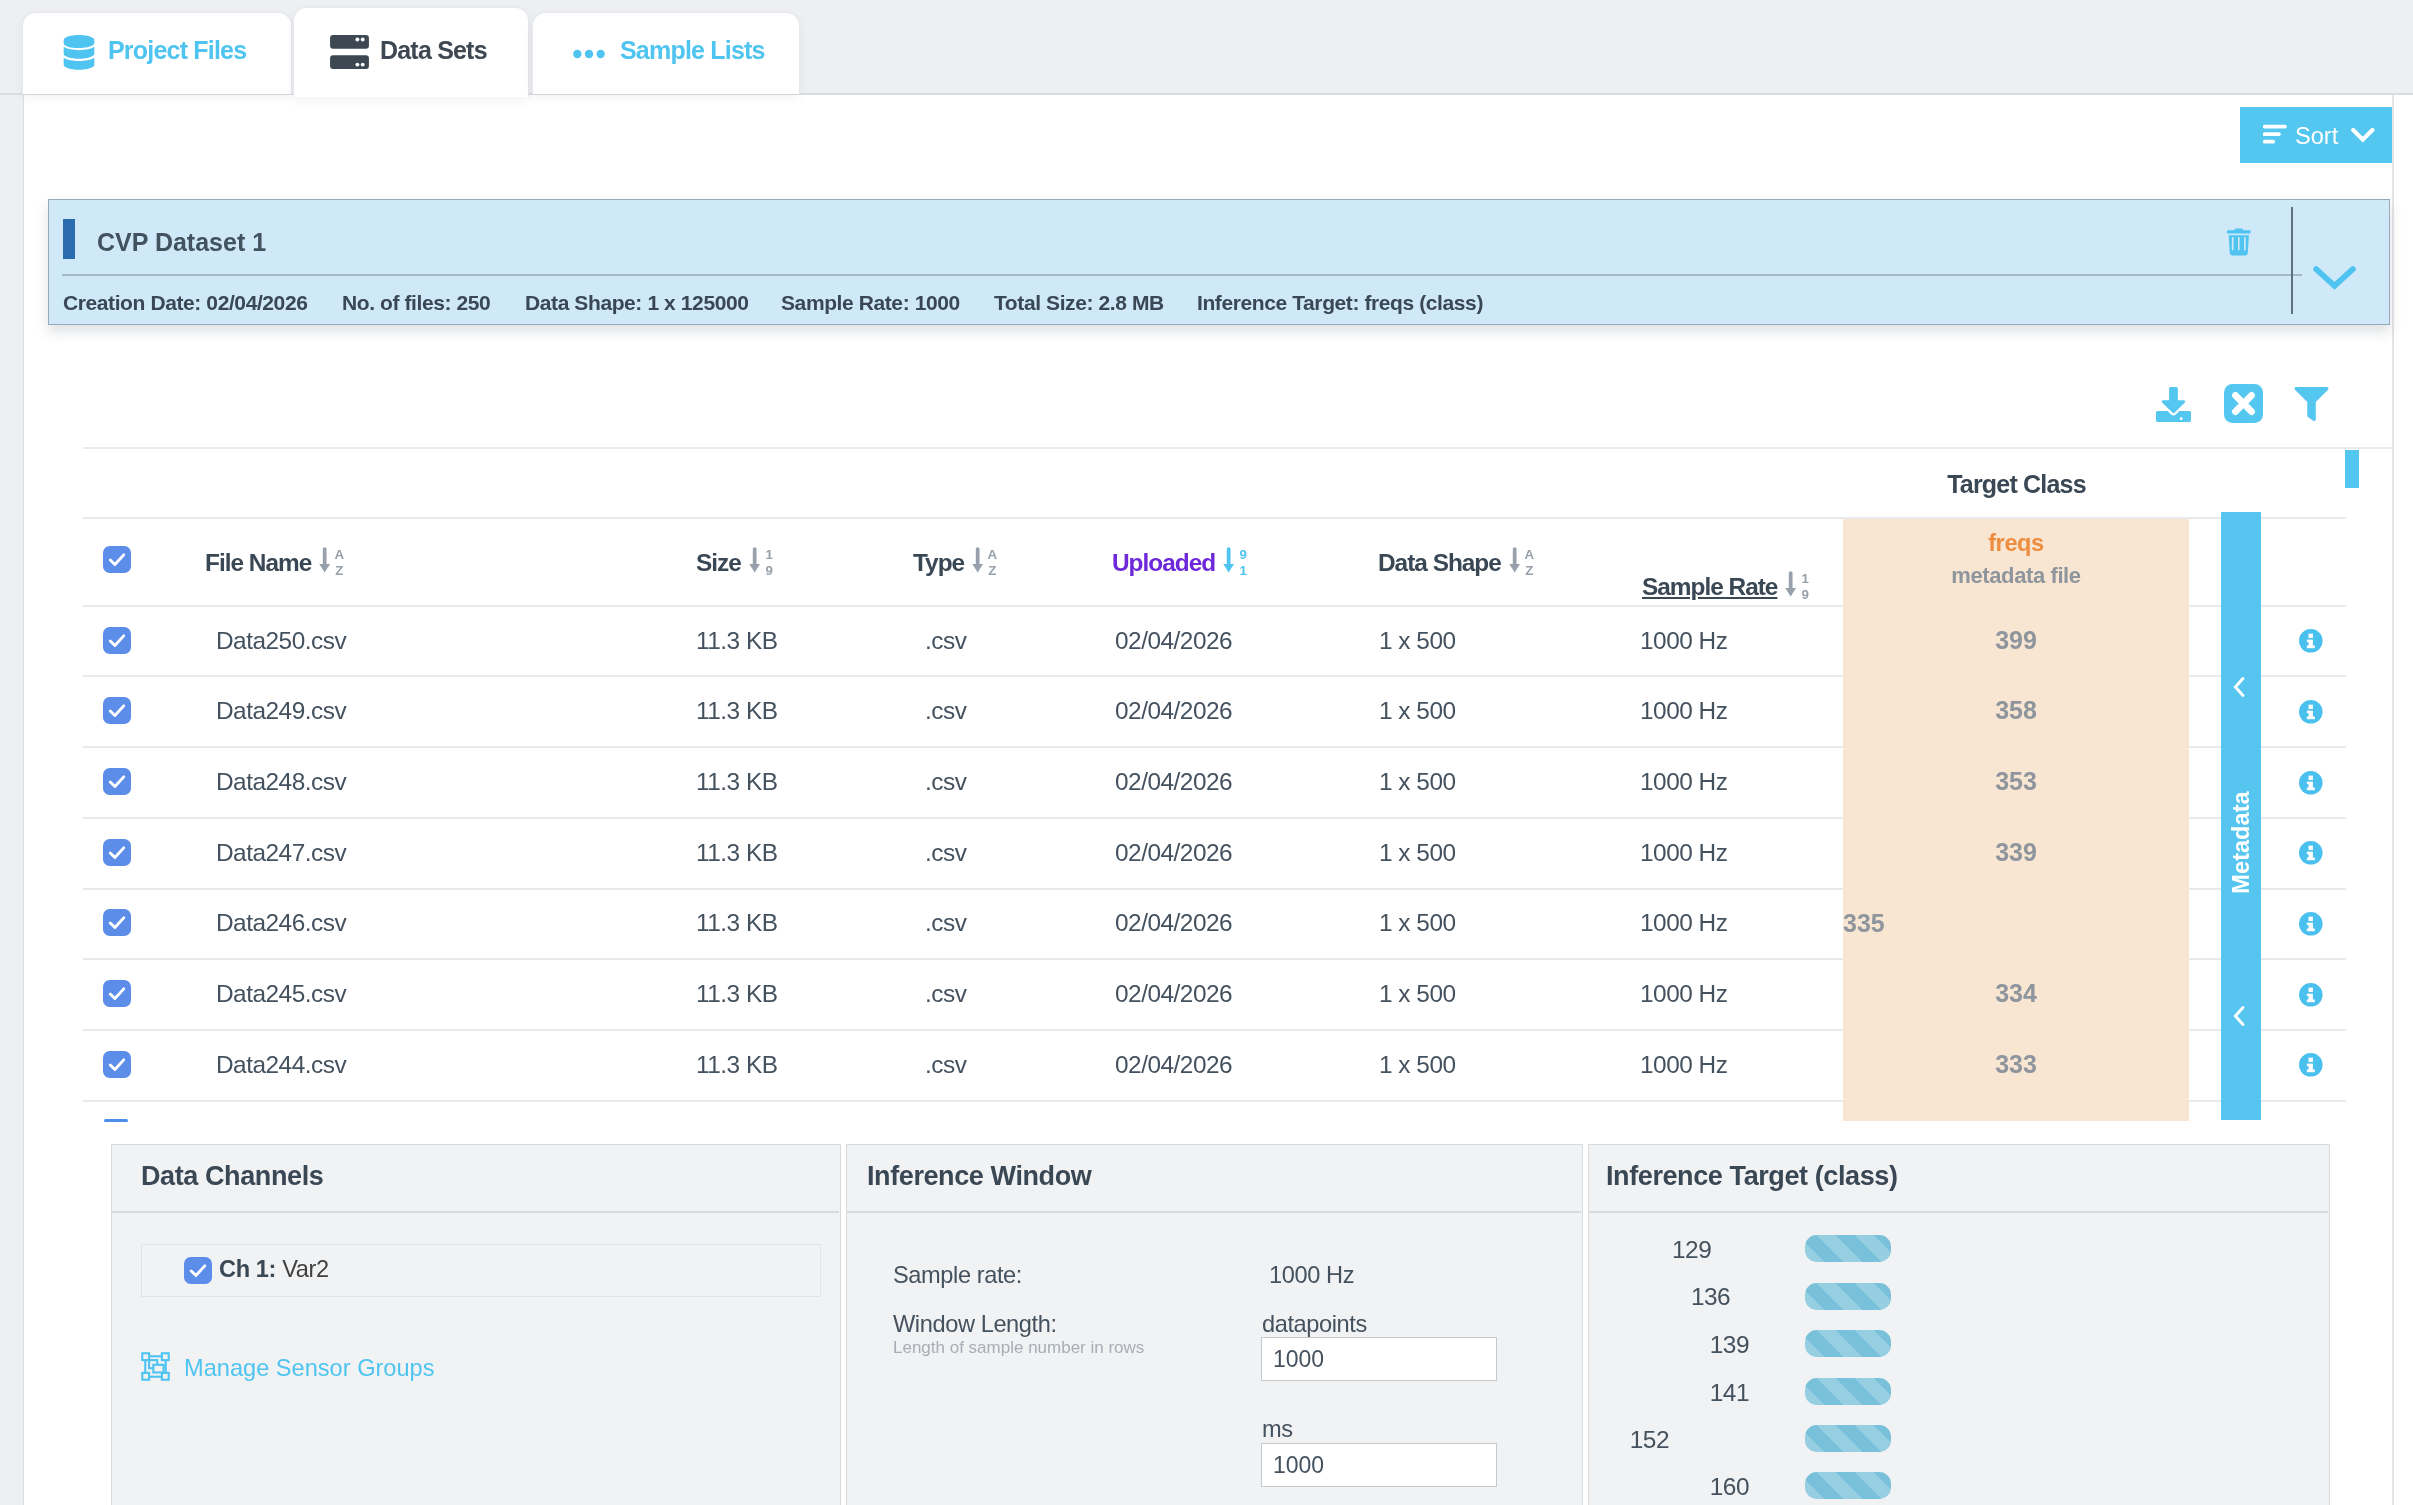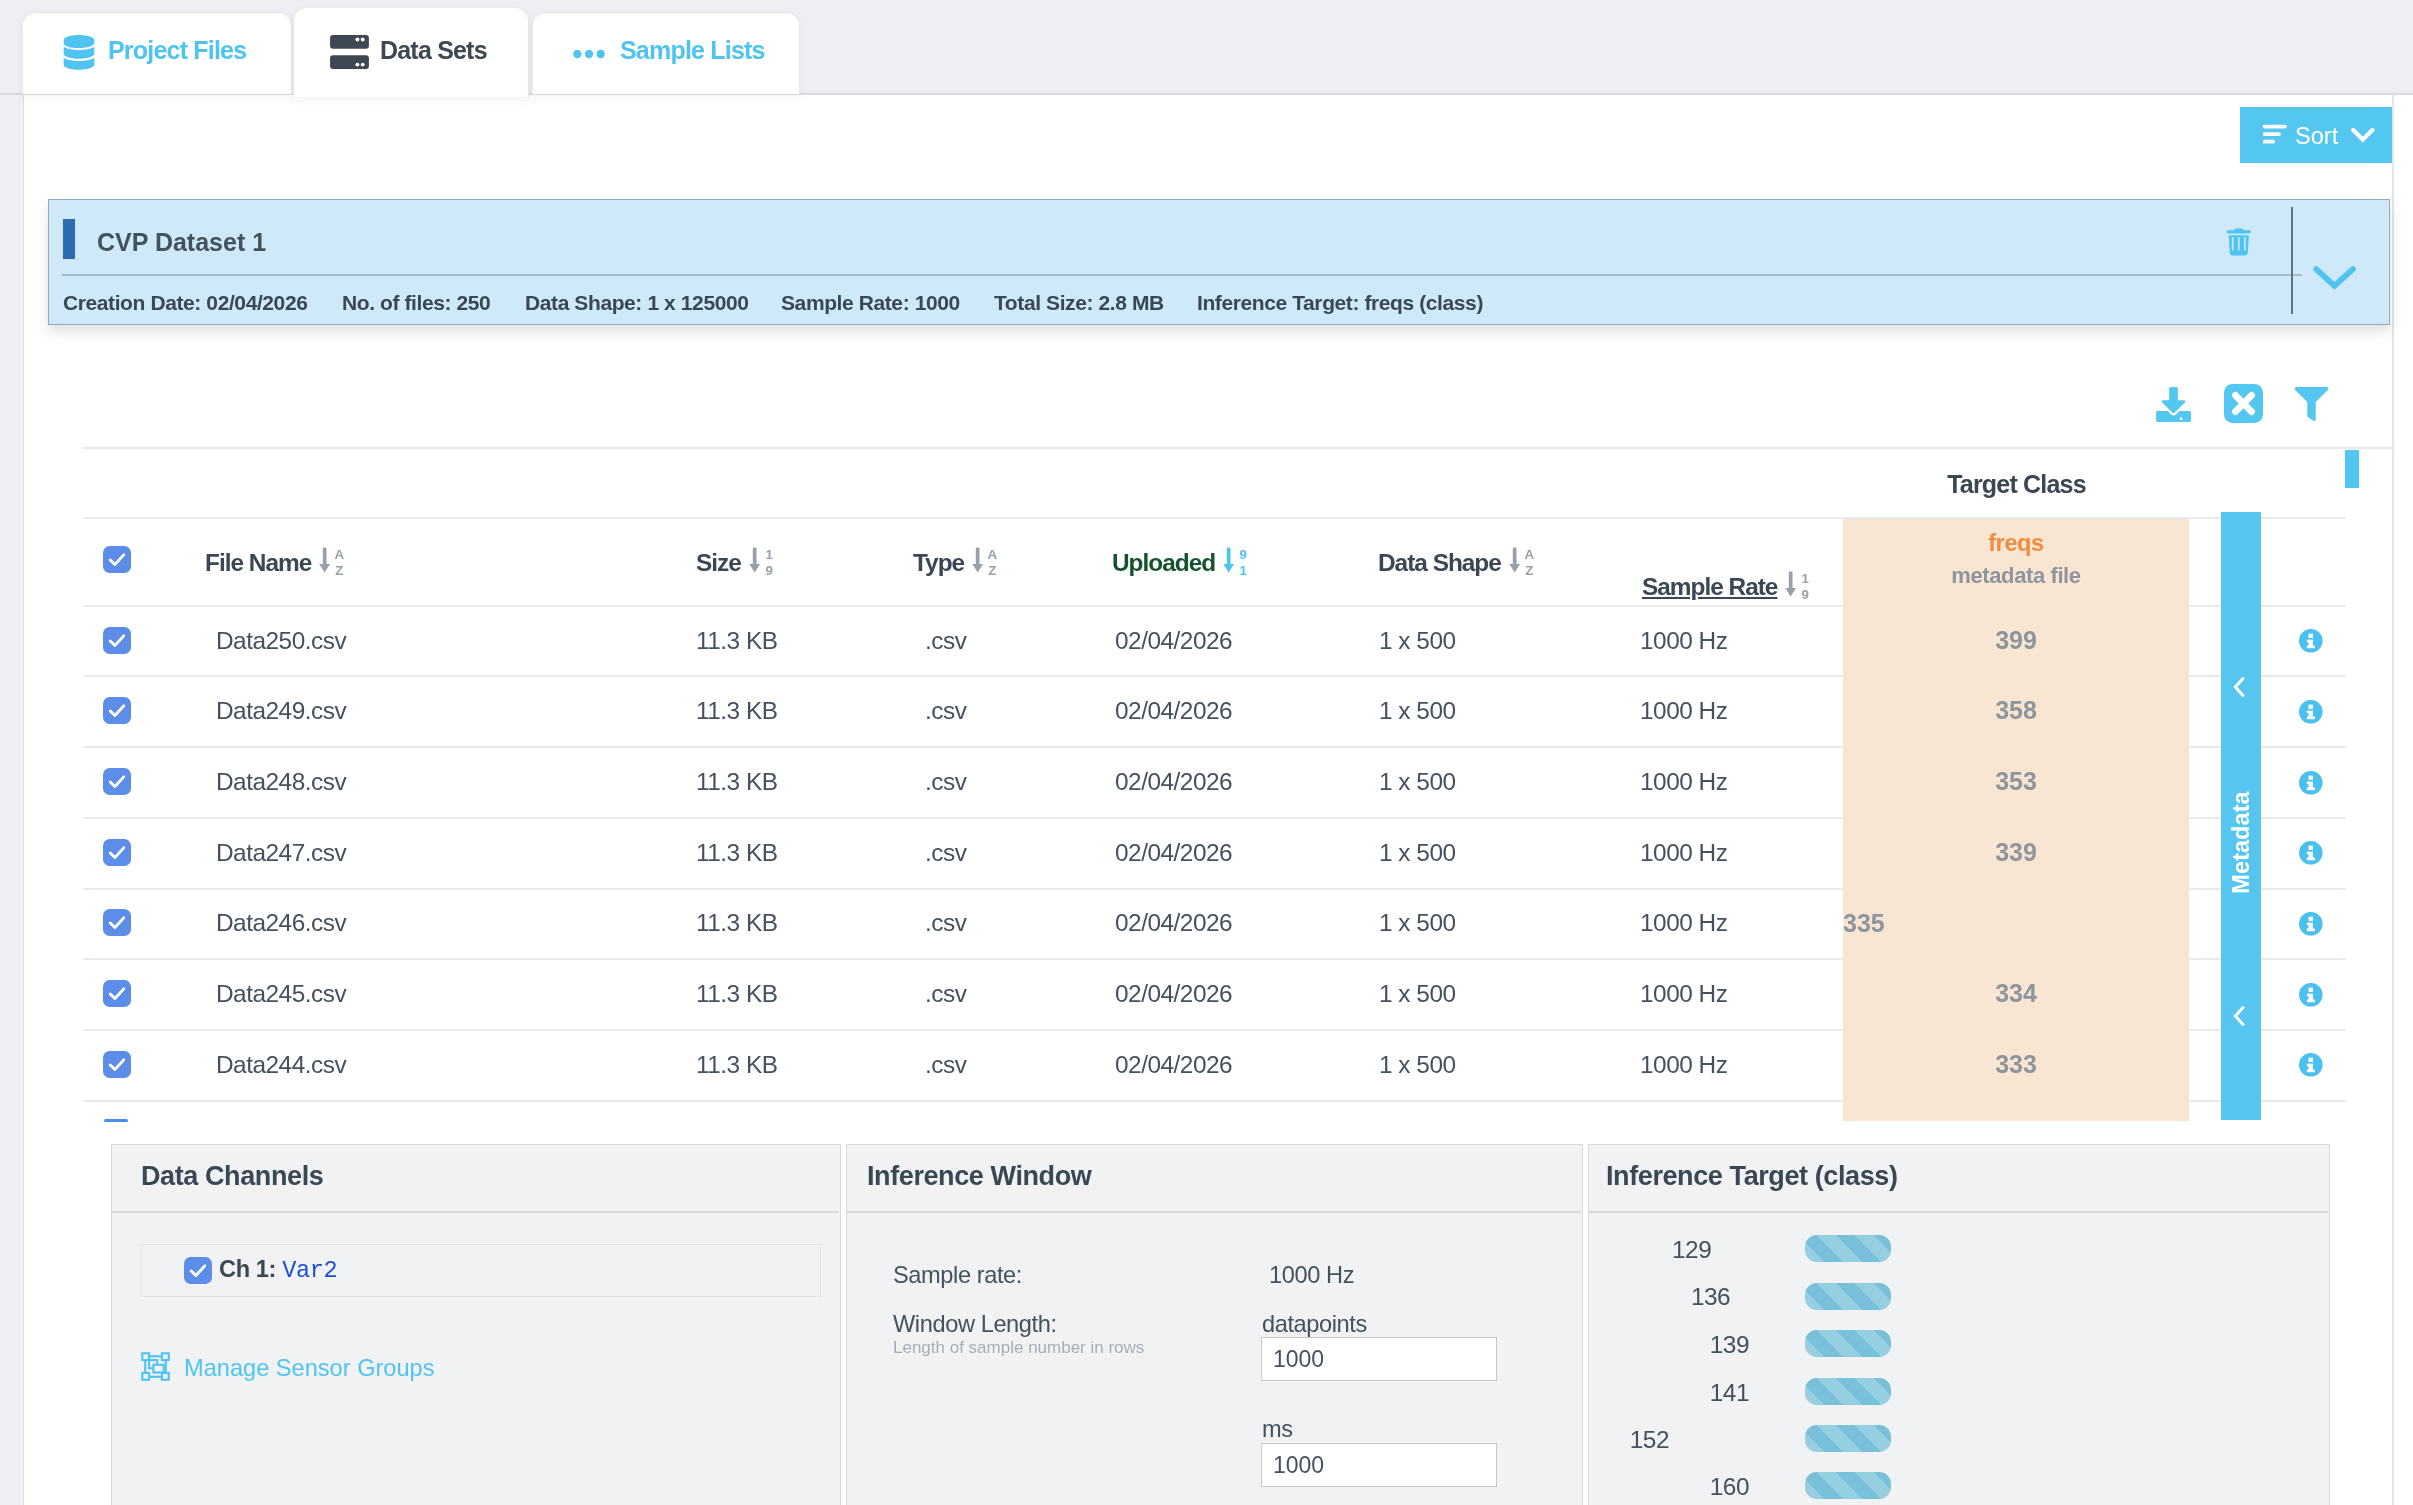--- a/index.html
+++ b/index.html
@@ -94,21 +94,21 @@
       <path d="M1.5 20.5 L14.5 20.5 L8 30.5 Z" fill="#98a1ab"></path>
       <text x="25" y="14" font-size="16" font-weight="bold" fill="#98a1ab" text-anchor="middle" font-family="Liberation Sans">1</text>
       <text x="25" y="33" font-size="16" font-weight="bold" fill="#98a1ab" text-anchor="middle" font-family="Liberation Sans">9</text>
     </svg></div>
 <div class="abs" style="left:913px;top:547px;font-size:24.4px;font-weight:bold;letter-spacing:-1px;color:#3a4754;white-space:nowrap;">Type<svg width="30" height="30" viewBox="0 0 36 36" style="vertical-align:-5.9px;margin-left:6.7px;font-size:29px">
       <path d="M8 2.5 V22" fill="none" stroke="#98a1ab" stroke-width="4.5" stroke-linecap="round"></path>
       <path d="M1.5 20.5 L14.5 20.5 L8 30.5 Z" fill="#98a1ab"></path>
       <text x="25" y="14" font-size="16" font-weight="bold" fill="#98a1ab" text-anchor="middle" font-family="Liberation Sans">A</text>
       <text x="25" y="33" font-size="16" font-weight="bold" fill="#98a1ab" text-anchor="middle" font-family="Liberation Sans">Z</text>
     </svg></div>
-<div class="abs" style="left:1112px;top:547px;font-size:24.4px;font-weight:bold;letter-spacing:-1px;color:#14532d;white-space:nowrap;">Uploaded<svg width="30" height="30" viewBox="0 0 36 36" style="vertical-align:-5.9px;margin-left:6.7px;font-size:29px">
+<div class="abs" style="left:1112px;top:547px;font-size:24.4px;font-weight:bold;letter-spacing:-1px;color:#6d28d9;white-space:nowrap;">Uploaded<svg width="30" height="30" viewBox="0 0 36 36" style="vertical-align:-5.9px;margin-left:6.7px;font-size:29px">
       <path d="M8 2.5 V22" fill="none" stroke="#4fc4f1" stroke-width="4.5" stroke-linecap="round"></path>
       <path d="M1.5 20.5 L14.5 20.5 L8 30.5 Z" fill="#4fc4f1"></path>
       <text x="25" y="14" font-size="16" font-weight="bold" fill="#4fc4f1" text-anchor="middle" font-family="Liberation Sans">9</text>
       <text x="25" y="33" font-size="16" font-weight="bold" fill="#4fc4f1" text-anchor="middle" font-family="Liberation Sans">1</text>
     </svg></div>
 <div class="abs" style="left:1378px;top:547px;font-size:24.4px;font-weight:bold;letter-spacing:-1px;color:#3a4754;white-space:nowrap;">Data Shape<svg width="30" height="30" viewBox="0 0 36 36" style="vertical-align:-5.9px;margin-left:6.7px;font-size:29px">
       <path d="M8 2.5 V22" fill="none" stroke="#98a1ab" stroke-width="4.5" stroke-linecap="round"></path>
       <path d="M1.5 20.5 L14.5 20.5 L8 30.5 Z" fill="#98a1ab"></path>
       <text x="25" y="14" font-size="16" font-weight="bold" fill="#98a1ab" text-anchor="middle" font-family="Liberation Sans">A</text>
       <text x="25" y="33" font-size="16" font-weight="bold" fill="#98a1ab" text-anchor="middle" font-family="Liberation Sans">Z</text>
@@ -281,21 +281,21 @@
 <div class="abs" style="left:846px;top:1144px;width:735px;height:421px;background:#f1f2f3;border:1.7px solid #d8dadd;"></div>
 <div class="abs" style="left:846px;top:1211px;width:735px;height:1.7px;background:#d8dadd;"></div>
 <div class="abs" style="left:867px;top:1161px;font-size:27px;font-weight:bold;letter-spacing:-0.4px;color:#3a4754;">Inference Window</div>
 <div class="abs" style="left:1588px;top:1144px;width:740px;height:421px;background:#f1f2f3;border:1.7px solid #d8dadd;"></div>
 <div class="abs" style="left:1588px;top:1211px;width:740px;height:1.7px;background:#d8dadd;"></div>
 <div class="abs" style="left:1606px;top:1161px;font-size:27px;font-weight:bold;letter-spacing:-0.4px;color:#3a4754;">Inference Target (class)</div>
 <div class="abs" style="left:141px;top:1244px;width:678px;height:51px;border:1.7px solid #e2e3e5;"></div>
 <div style="position:absolute;left:184px;top:1257px;width:28px;height:27px;background:#5b8de9;border-radius:6.7px"><svg width="28" height="27" viewBox="0 0 33 32">
       <path d="M8.5 16.5 L14 22 L24.5 10.5" fill="none" stroke="#fff" stroke-width="3.4" stroke-linecap="round" stroke-linejoin="round"></path>
     </svg></div>
-<div class="abs" style="left:219px;top:1256px;font-size:23.6px;font-weight:bold;letter-spacing:-0.4px;color:#3a4754;">Ch 1: <span style="font-weight:normal;color:#1d4ed8;font-family:Liberation Mono, monospace;">Var2</span></div>
+<div class="abs" style="left:219px;top:1256px;font-size:23.6px;font-weight:bold;letter-spacing:-0.4px;color:#3a4754;">Ch 1: <span style="font-weight:normal;color:#404040;">Var2</span></div>
 <svg class="abs" style="left:141px;top:1352px" width="29" height="29" viewBox="0 0 34 34">
     <g fill="none" stroke="#4fc4f1" stroke-width="2.5">
       <rect x="5" y="5" width="24" height="24"></rect>
       <rect x="1.5" y="1.5" width="8" height="8" fill="#f1f2f3"></rect>
       <rect x="24.5" y="1.5" width="8" height="8" fill="#f1f2f3"></rect>
       <rect x="1.5" y="24.5" width="8" height="8" fill="#f1f2f3"></rect>
       <rect x="24.5" y="24.5" width="8" height="8" fill="#f1f2f3"></rect>
       <rect x="9.5" y="9.5" width="9.5" height="9.5"></rect>
       <rect x="14.5" y="15" width="12" height="9" fill="#f1f2f3"></rect>
     </g>

